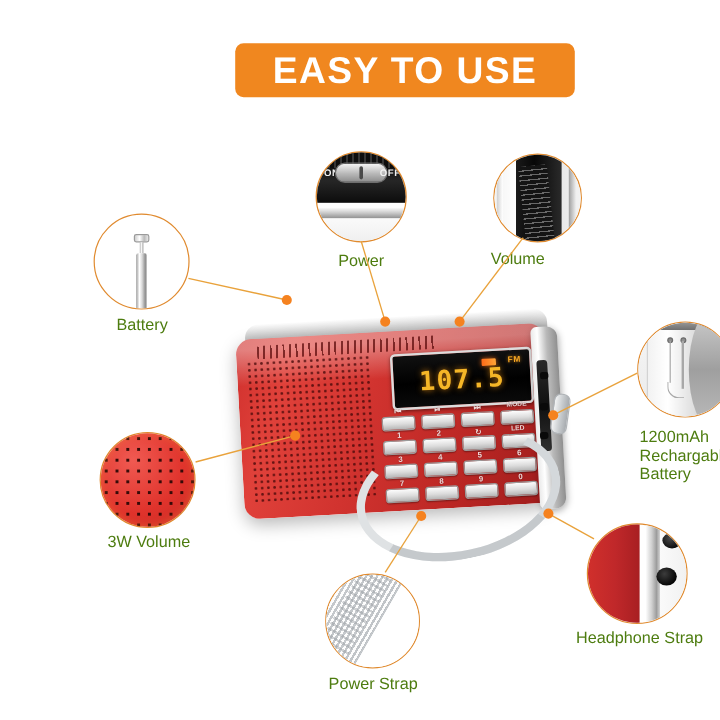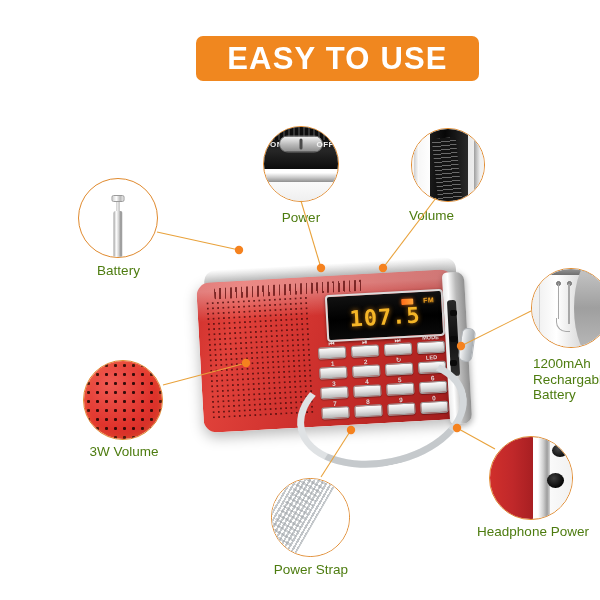--- a/index.html
+++ b/index.html
@@ -467,16 +467,16 @@
   </div>
 
   <div class="callout">
     <div class="bubble" style="left:456px;top:436px;width:84px;height:84px;">
       <div class="hp-red"></div>
       <div class="hp-silver"></div>
       <div class="hp-dark"></div>
       <div class="hp-jack1"></div>
       <div class="hp-jack2"></div>
     </div>
-    <div class="clabel center" style="left:437px;top:524px;width:126px;">Headphone Power</div>
+    <div class="clabel center" style="left:437px;top:524px;width:126px;">Headphone Strap</div>
   </div>
 
 </div>
 
 </body></html>

